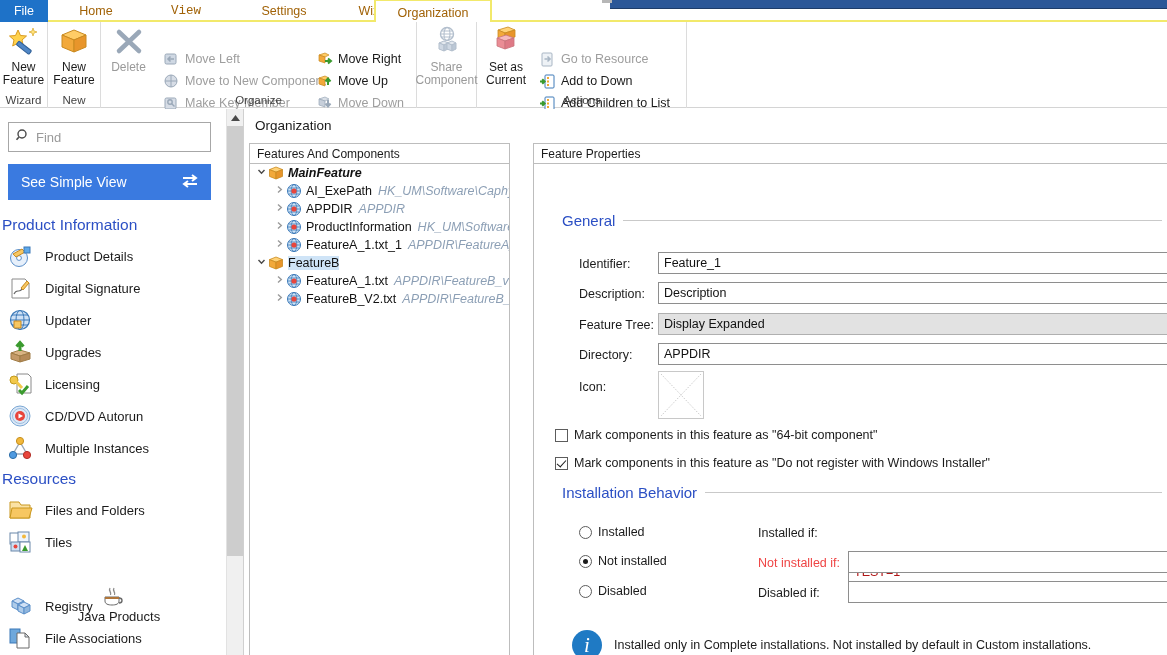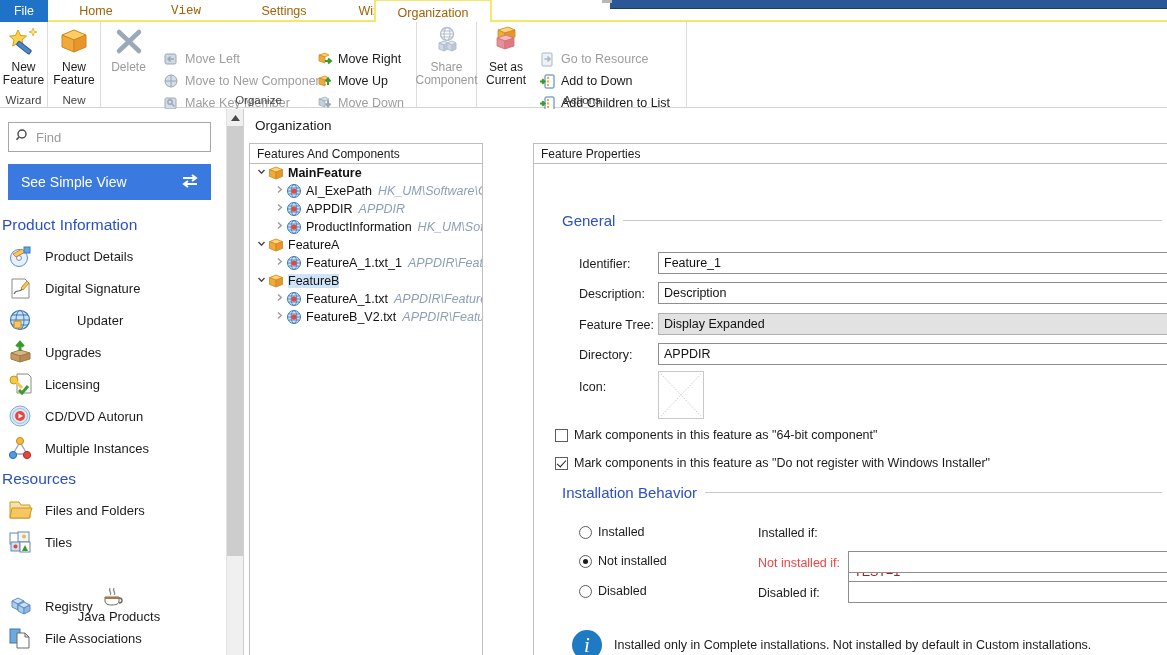--- a/index.html
+++ b/index.html
@@ -138,21 +138,21 @@
 
   .panel-header {
     height: 20px; background: #ffffff;
     border-bottom: 1px solid #bdbdbd;
     display: flex; align-items: center; padding-left: 7px;
     font-size: 12px; color: #1b1b1b;
   }
 
   
   .treepanel {
-    position: absolute; top: 34px; left: 5px; width: 234px; height: 512px;
+    position: absolute; top: 34px; left: 5px; width: 261px; height: 512px;
     border: 1px solid #bdbdbd; border-bottom: none; background: #fff;
   }
   .treebody { position: relative; height: 491px; overflow: hidden; }
   .trow {
     height: 18px; display: flex; align-items: center; white-space: nowrap;
     font-size: 12.5px; cursor: default;
   }
   .chev {
     width: 14px; flex: 0 0 14px; text-align: center; color: #8a8a8a;
     font-size: 10px; line-height: 18px;
@@ -468,21 +468,21 @@
     <div class="navitem" style="top:163px;">
       <span class="ico24">
         <svg width="25" height="25" viewBox="0 0 25 25">
             <polygon points="4,3 17,3 21,7 21,22 4,22" fill="#fff" stroke="#8a8a8a"></polygon>
             <path d="M6 18 C9 11 12 20 16 9" stroke="#6a6a6a" stroke-width="1.2" fill="none"></path>
             <path d="M13 12 L19 5 L21 7 L15 14 Z" fill="#f7c762" stroke="#c98a20"></path>
           </svg>
       </span>
       <span class="lbl">Digital Signature</span>
     </div>
-    <div class="navitem" style="top:195px;gap:32px;">
+    <div class="navitem" style="top:195px;">
       <span class="ico24">
         <svg width="25" height="25" viewBox="0 0 25 25">
             <circle cx="12" cy="12" r="9.5" fill="#cfe1f5" stroke="#3b79b8" stroke-width="1.2"></circle>
             <ellipse cx="12" cy="12" rx="4" ry="9.5" fill="none" stroke="#3b79b8" stroke-width="1"></ellipse>
             <path d="M2.5 12 H21.5 M4 7 H20 M4 17 H20" stroke="#3b79b8" stroke-width="1"></path>
             <polygon points="6,13 13,13 13,20 6,20" fill="#f7c762" stroke="#c98a20"></polygon>
           </svg>
       </span>
       <span class="lbl">Updater</span>
     </div>
@@ -604,21 +604,21 @@
   <div class="vsplit"></div>
 
   <div class="main">
     <div class="breadcrumb">Organization</div>
 
     <div class="treepanel">
       <div class="panel-header">Features And Components</div>
       <div class="treebody">
 
 
-        <div class="trow" style="padding-left:4px;">
+        <div class="trow" style="padding-left:4px;font-style:italic;">
           <span class="chev down">
             <svg width="9" height="9" viewBox="0 0 9 9">
                 <path d="M1.5 3 L4.5 6.3 L7.5 3" stroke="#4a4a4a" stroke-width="1.4" fill="none"></path>
               </svg>
           </span>
           <span class="tico">
             <svg width="16" height="16" viewBox="0 0 16 16">
                 <polygon points="8,2 14.5,4.6 8,7.2 1.5,4.6" fill="#ffd277" stroke="#c98a20" stroke-width=".8"></polygon>
                 <polygon points="1.5,4.6 8,7.2 8,14 1.5,11.4" fill="#f2a93b" stroke="#c98a20" stroke-width=".8"></polygon>
                 <polygon points="14.5,4.6 8,7.2 8,14 14.5,11.4" fill="#e8952b" stroke="#c98a20" stroke-width=".8"></polygon>
@@ -674,35 +674,20 @@
                 <circle cx="8" cy="8" r="6.5" fill="#cfe4f7" stroke="#3b79b8"></circle>
                 <ellipse cx="8" cy="8" rx="2.8" ry="6.5" fill="none" stroke="#3b79b8" stroke-width=".8"></ellipse>
                 <path d="M1.5 8 H14.5 M2.6 5 H13.4 M2.6 11 H13.4" stroke="#3b79b8" stroke-width=".8"></path>
                 <circle cx="8" cy="8" r="2.6" fill="#e8453c"></circle>
               </svg>
           </span>
           <span class="tlabel">ProductInformation</span>
           <span class="tpath">HK_UM\Software\[i</span>
         </div>
 
-        <div class="trow" style="padding-left:4px;">
-          <span class="chev down">
-            <svg width="9" height="9" viewBox="0 0 9 9">
-                <path d="M1.5 3 L4.5 6.3 L7.5 3" stroke="#4a4a4a" stroke-width="1.4" fill="none"></path>
-              </svg>
-          </span>
-          <span class="tico">
-            <svg width="16" height="16" viewBox="0 0 16 16">
-                <polygon points="8,2 14.5,4.6 8,7.2 1.5,4.6" fill="#ffd277" stroke="#c98a20" stroke-width=".8"></polygon>
-                <polygon points="1.5,4.6 8,7.2 8,14 1.5,11.4" fill="#f2a93b" stroke="#c98a20" stroke-width=".8"></polygon>
-                <polygon points="14.5,4.6 8,7.2 8,14 14.5,11.4" fill="#e8952b" stroke="#c98a20" stroke-width=".8"></polygon>
-              </svg>
-          </span>
-          <span class="tlabel">FeatureA</span>
-        </div>
 
         <div class="trow" style="padding-left:22px;">
           <span class="chev">
             <svg width="9" height="9" viewBox="0 0 9 9">
                 <path d="M3 1.5 L6.3 4.5 L3 7.5" stroke="#9a9a9a" stroke-width="1.4" fill="none"></path>
               </svg>
           </span>
           <span class="tico">
             <svg width="16" height="16" viewBox="0 0 16 16">
                 <circle cx="8" cy="8" r="6.5" fill="#cfe4f7" stroke="#3b79b8"></circle>

